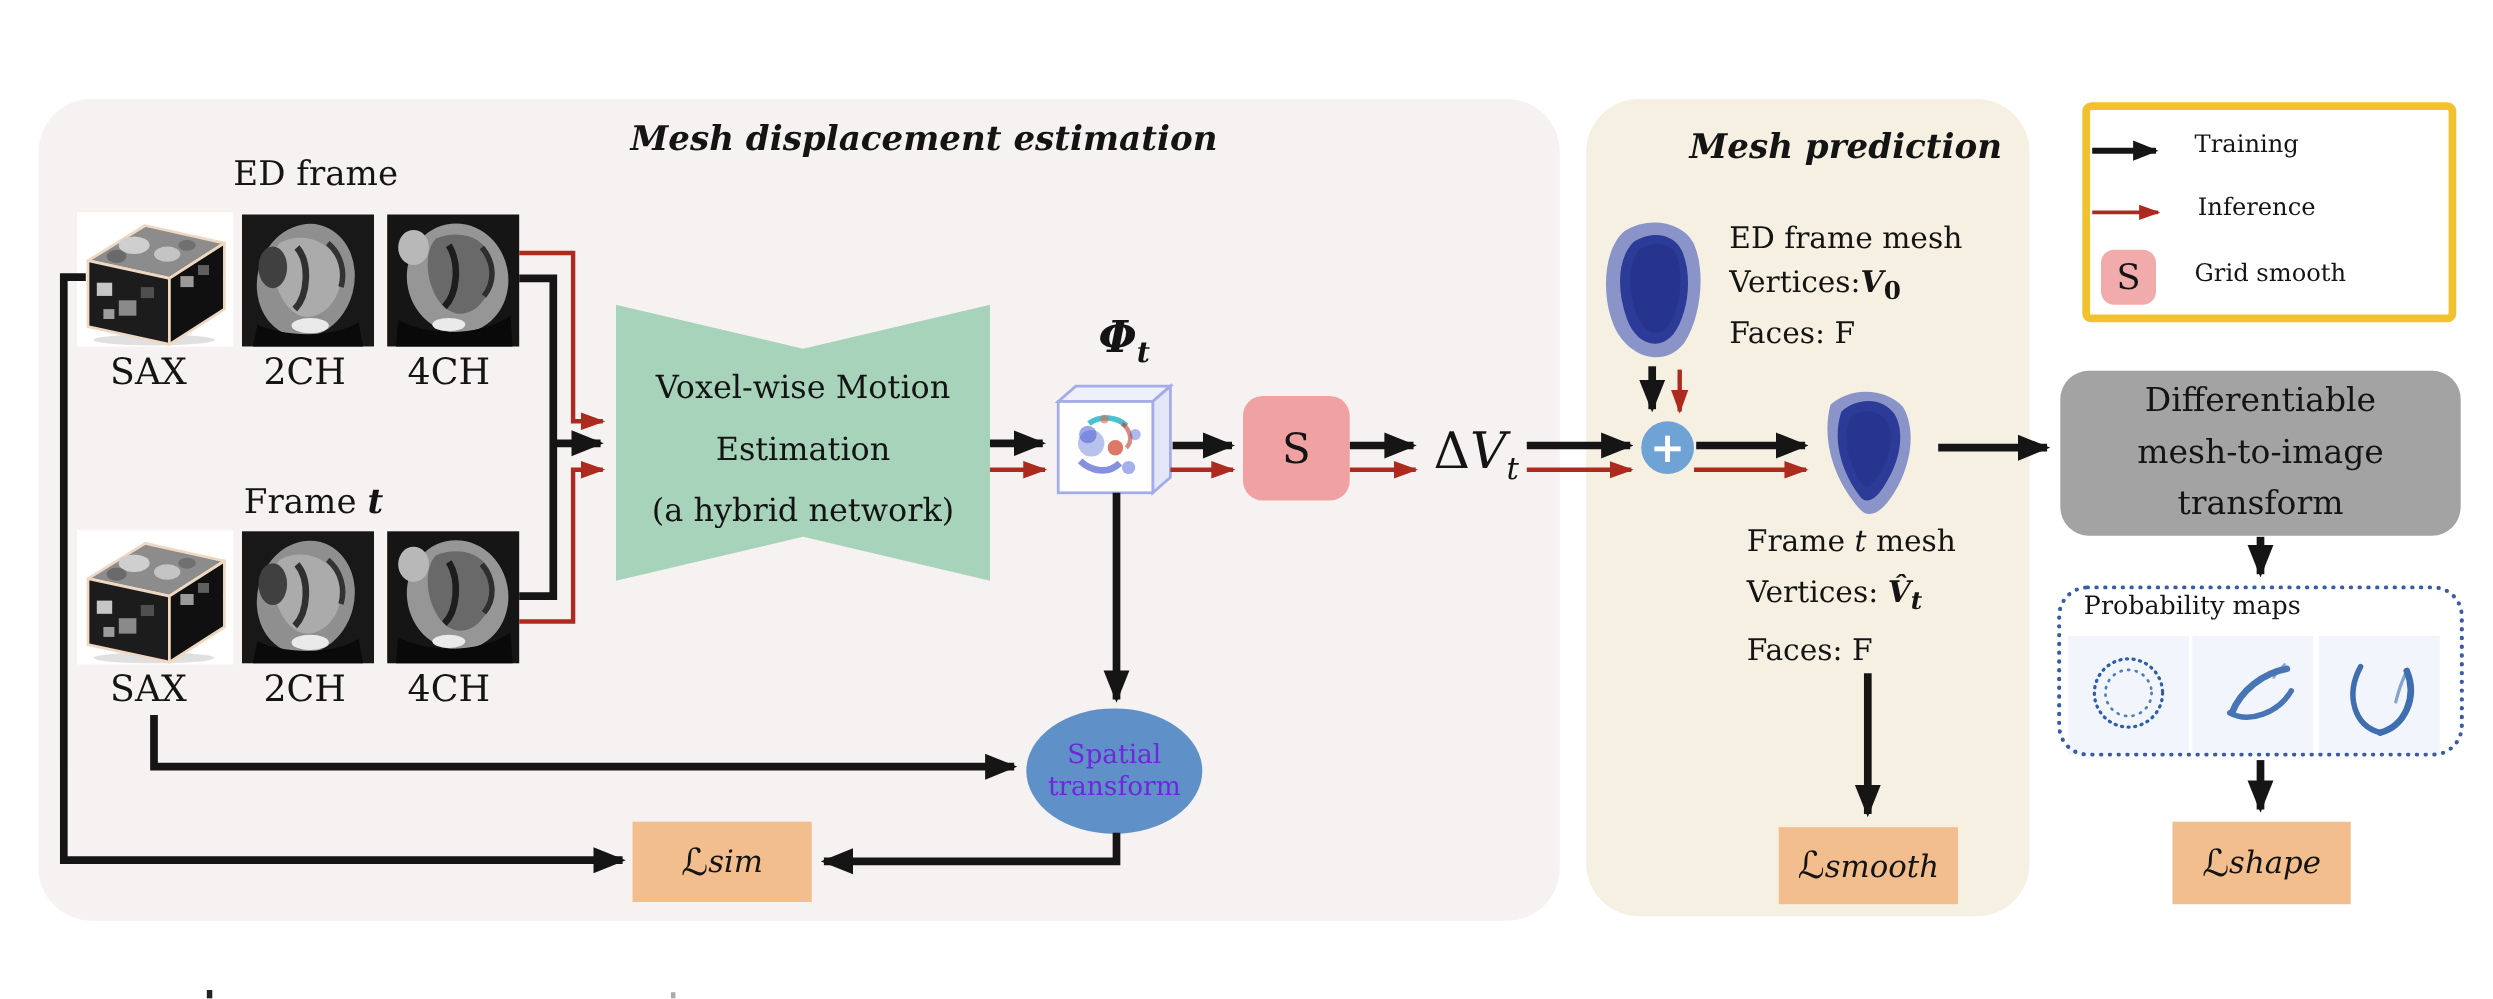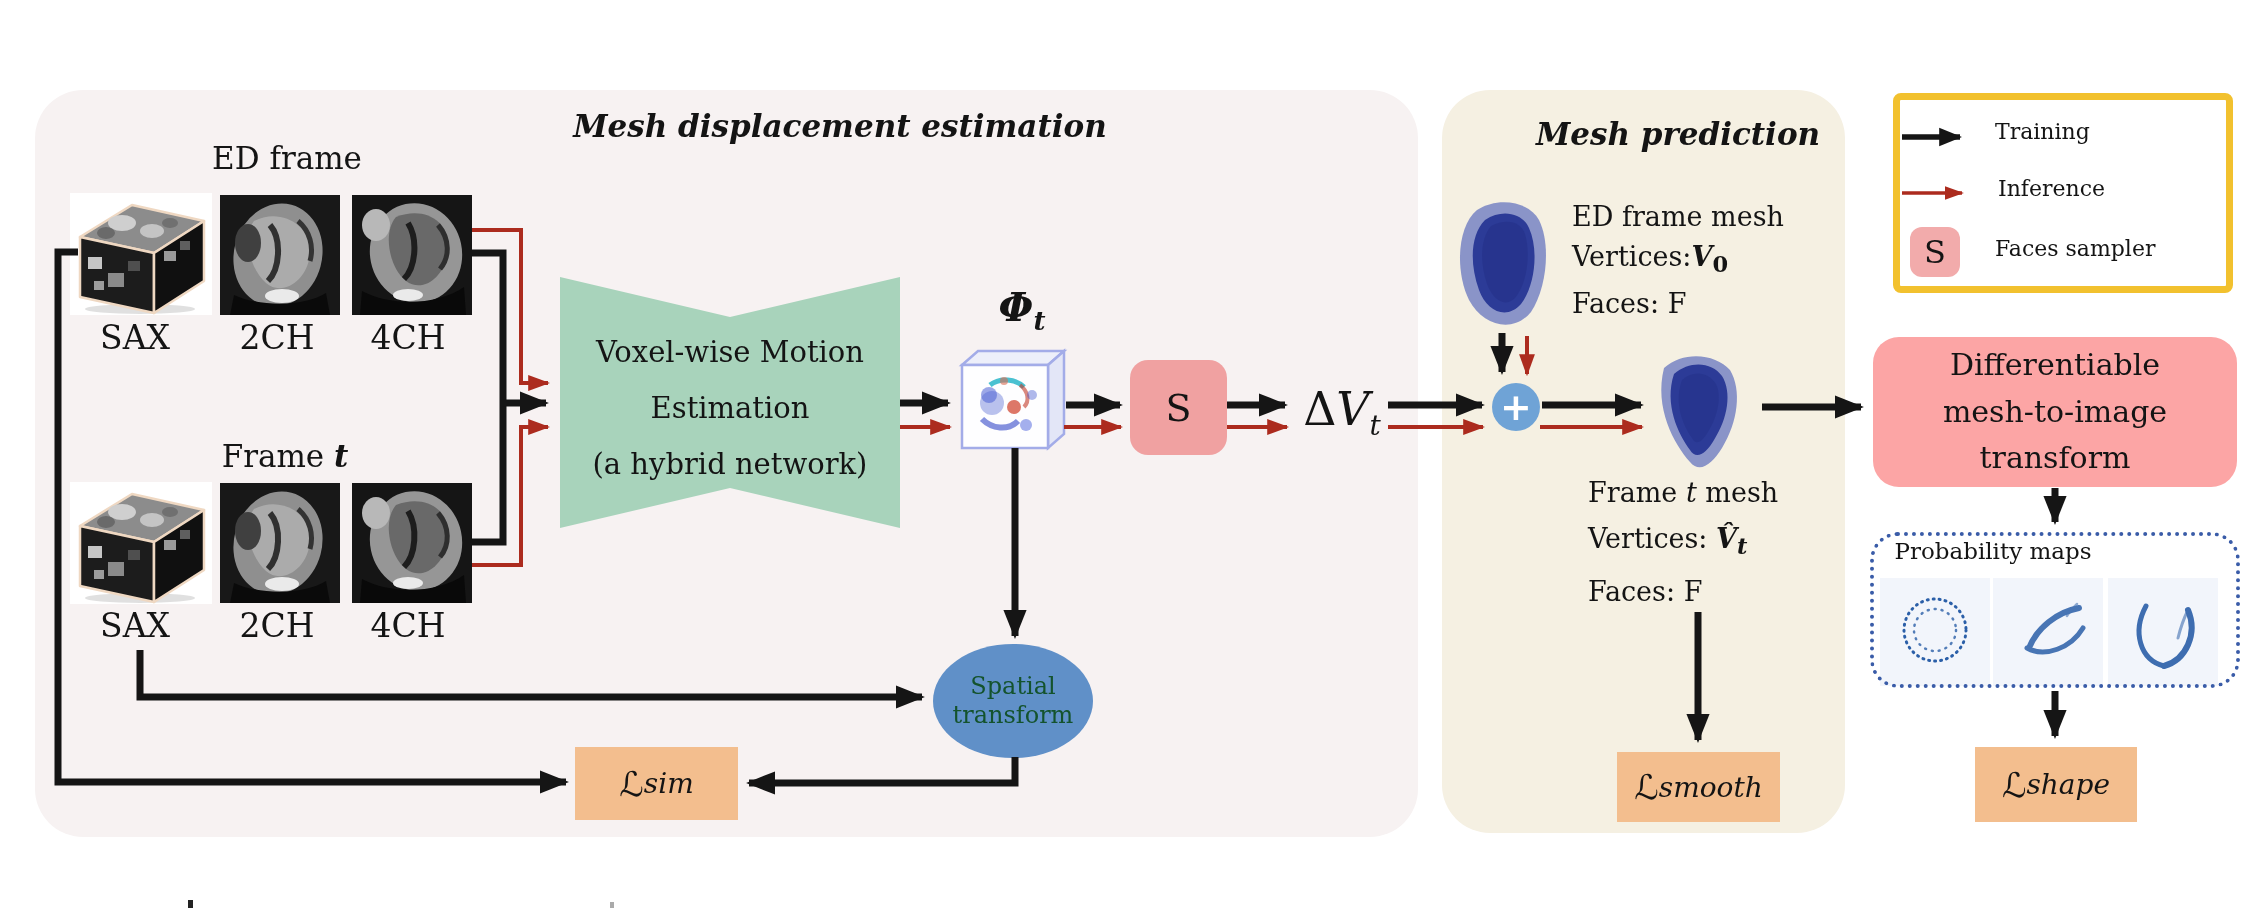--- a/index.html
+++ b/index.html
@@ -16,27 +16,27 @@
   .nowrap{white-space:nowrap;}
   .imglabel{font-size:33px;}
   .grouplabel{font-size:31px;}
   .box{position:absolute;display:flex;align-items:center;justify-content:center;box-sizing:border-box;}
   .loss{background:#F3BE8E;font-size:34px;}
   .loss .lmain{font-style:italic;}
   .loss sub, .mathsub{font-style:italic;}
   .loss sub{font-size:28px;}
   .sbox{background:#F0A1A1;border-radius:18px;font-size:38px;}
   .schip{background:#F2ABAB;border-radius:12px;font-size:32px;}
-  .rast{background:#fca5a5;border-radius:26px;font-size:30px;line-height:1.55;text-align:center;}
+  .rast{background:#a3a3a3;border-radius:26px;font-size:30px;line-height:1.55;text-align:center;}
   .plus{background:#6FA3D6;border-radius:50%;color:#ffffff;font-size:38px;font-weight:bold;
         font-family:"DejaVu Sans",sans-serif;}
   .probbox{border:4px dotted #3A5CA8;border-radius:28px;box-sizing:border-box;background:transparent;}
   .net-text{font-size:29px;line-height:56px;text-align:center;}
   .mesh-info{font-size:27px;}
-  .spatial-text{color:#14532d;font-size:24px;line-height:29px;text-align:center;}
+  .spatial-text{color:#6d28d9;font-size:24px;line-height:29px;text-align:center;}
   .it{font-style:italic;}
   .bold{font-weight:bold;}
   .phi-label{font-size:40px;font-weight:bold;font-style:italic;white-space:nowrap;}
   .phi-label sub{font-size:26px;}
   .dv-label{font-size:46px;font-weight:normal;white-space:nowrap;text-align:center;}
   .dv-label sub{font-size:28px;font-style:italic;}
   .legend-text{font-size:22px;white-space:nowrap;}
 </style>
 </head>
 <body>
@@ -280,15 +280,15 @@
     </div>
 
   <div class="abs legend-text" style="left:1995px;top:119px;">
     <span>Training</span></div>
   <div class="abs legend-text" style="left:1998px;top:176px;">
     <span>Inference</span></div>
   <div class="box schip" style="left:1910px;top:227px;width:50px;height:50px;">
     <span>S</span>
     </div>
   <div class="abs legend-text" style="left:1995px;top:236px;">
-    <span>Faces sampler</span></div>
+    <span>Grid smooth</span></div>
 
 </div>
 
 </body></html>

